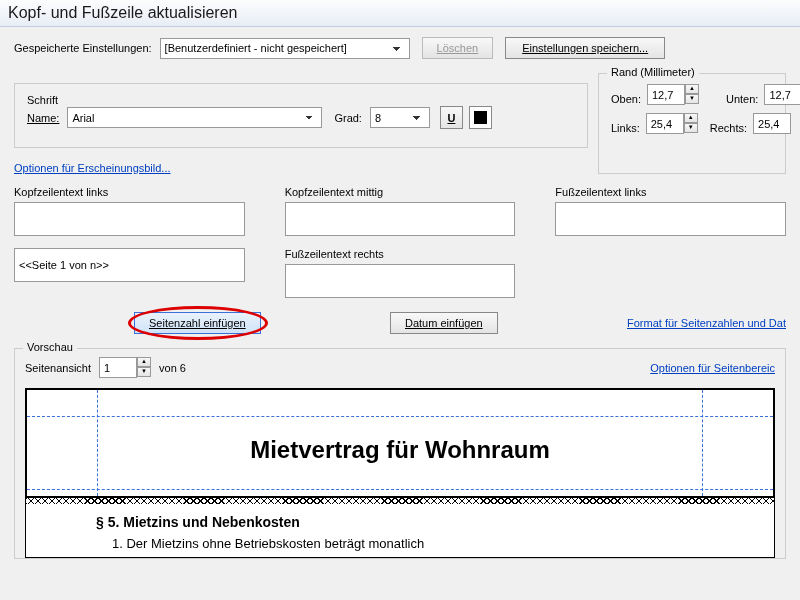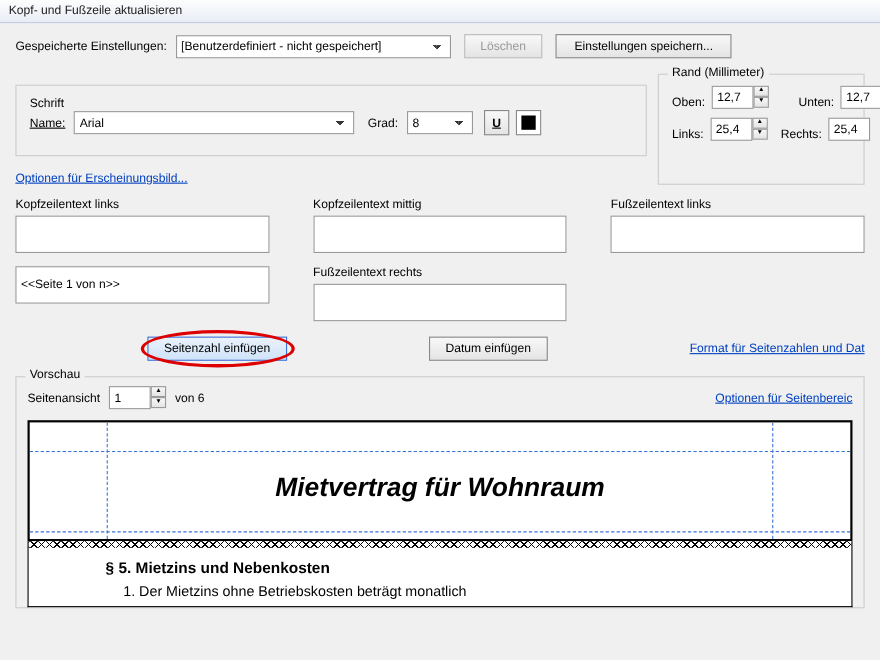--- a/index.html
+++ b/index.html
@@ -1,23 +1,23 @@
 <!DOCTYPE html>
 <html><head>
 <meta charset="utf-8">
 <style>
 * { box-sizing: border-box; margin: 0; padding: 0; font-family: "Segoe UI", Tahoma, sans-serif; font-size: 11px; }
 body { background: #f0f0f0; width: 800px; height: 600px; overflow: hidden; position: relative; }
-.titlebar { background: linear-gradient(#fdfdfe, #e8edf5); color: #1a1a1a; padding: 4px 8px; font-size: 11px; border-bottom: 1px solid #c2cde0; }
+.titlebar { background: linear-gradient(#fdfdfe, #e8edf5); color: #1a1a1a; padding: 4px 8px; font-size: 16px; border-bottom: 1px solid #c2cde0; }
 .content { padding: 10px 14px 0 14px; }
 .row { display: flex; align-items: center; margin-bottom: 8px; }
 .lbl { margin-right: 8px; }
 select, input[type=text] { background: #fff; border: 1px solid #999; padding: 2px 4px; height: 21px; }
 select { appearance: none; background-image: linear-gradient(45deg, transparent 50%, #333 50%), linear-gradient(135deg, #333 50%, transparent 50%); background-position: calc(100% - 12px) 8px, calc(100% - 8px) 8px; background-size: 4px 4px, 4px 4px; background-repeat: no-repeat; padding-right: 22px; }
-.btn { background: linear-gradient(#f8f8f8, #e4e4e4); border: 1px solid #888; padding: 2px 14px; height: 22px; cursor: pointer; }
+.btn { background: linear-gradient(#f8f8f8, #e4e4e4); border: 1px solid #888; padding: 2px 14px; height: 22px; cursor: pointer; text-decoration: underline; }
 .btn:disabled { color: #999; border-color: #bbb; }
 .fieldset { border: 1px solid #ccc; padding: 10px 12px 4px; position: relative; margin-top: 6px; }
 .fieldset > .legend { position: absolute; top: -8px; left: 8px; background: #f0f0f0; padding: 0 4px; }
 .flex-top { display: flex; gap: 10px; }
 .font-block { flex: 1; border: none; }
 .margin-block { width: 188px; }
 .grad-sel { width: 60px; }
 .fontname-sel { width: 255px; }
 .iconbtn { width: 23px; height: 23px; border: 1px solid #888; background: linear-gradient(#f8f8f8, #e4e4e4); display: inline-flex; align-items: center; justify-content: center; font-weight: bold; font-family: "Times New Roman", serif; }
 .colorbtn { width: 23px; height: 23px; border: 1px solid #888; background: #fff; display: inline-flex; align-items: center; justify-content: center; }
@@ -30,21 +30,21 @@
 .btnrow .spacer { flex: 1; }
 .highlight-ellipse { position: absolute; border: 3px solid #d00; border-radius: 50%; width: 140px; height: 34px; pointer-events: none; }
 .preview-fieldset { border: 1px solid #ccc; margin-top: 14px; padding: 8px 10px 0; position: relative; }
 .preview-fieldset > .legend { position: absolute; top: -8px; left: 8px; background: #f0f0f0; padding: 0 4px; }
 .spin { display: inline-flex; }
 .spin input { width: 38px; height: 21px; text-align: left; padding-left: 4px; }
 .spin .spinbtns { display: flex; flex-direction: column; }
 .spin .spinbtns div { width: 14px; height: 10px; border: 1px solid #999; background: linear-gradient(#f8f8f8,#e4e4e4); font-size: 6px; line-height: 6px; text-align: center; cursor: pointer; }
 .margin-row { display: flex; align-items: flex-end; gap: 6px; margin-bottom: 8px; }
 .margin-row .mlbl { width: 40px; }
-.page-preview { border: 2px solid #000; background: #fff; margin-top: 10px; height: 110px; position: relative; overflow: hidden; font-style: italic; }
+.page-preview { border: 2px solid #000; background: #fff; margin-top: 10px; height: 110px; position: relative; overflow: hidden; }
 .page-preview .guide-v { position: absolute; top: 0; bottom: 0; border-left: 1px dashed #3a70d8; }
 .page-preview .guide-h { position: absolute; left: 0; right: 0; border-top: 1px dashed #3a70d8; }
 .page-preview h1 { font-family: "Arial Black", Arial, sans-serif; font-size: 24px; font-weight: 900; text-align: center; margin-top: 46px; }
 .section2 { border: 1px solid #000; border-top: none; background: #fff; padding: 8px 20px 0 70px; height: 60px; position: relative; }
 .zigzag { height: 6px; background: repeating-linear-gradient(135deg, #000 0 1px, transparent 1px 5px), repeating-linear-gradient(45deg, #000 0 1px, transparent 1px 5px); position: absolute; top:0; left:0; right:0; }
 .section2 .head { font-weight: bold; font-size: 14px; margin-top:8px; }
 .section2 .item { font-size: 13px; margin-top: 6px; margin-left: 16px; }
 </style>
 </head>
 <body>

